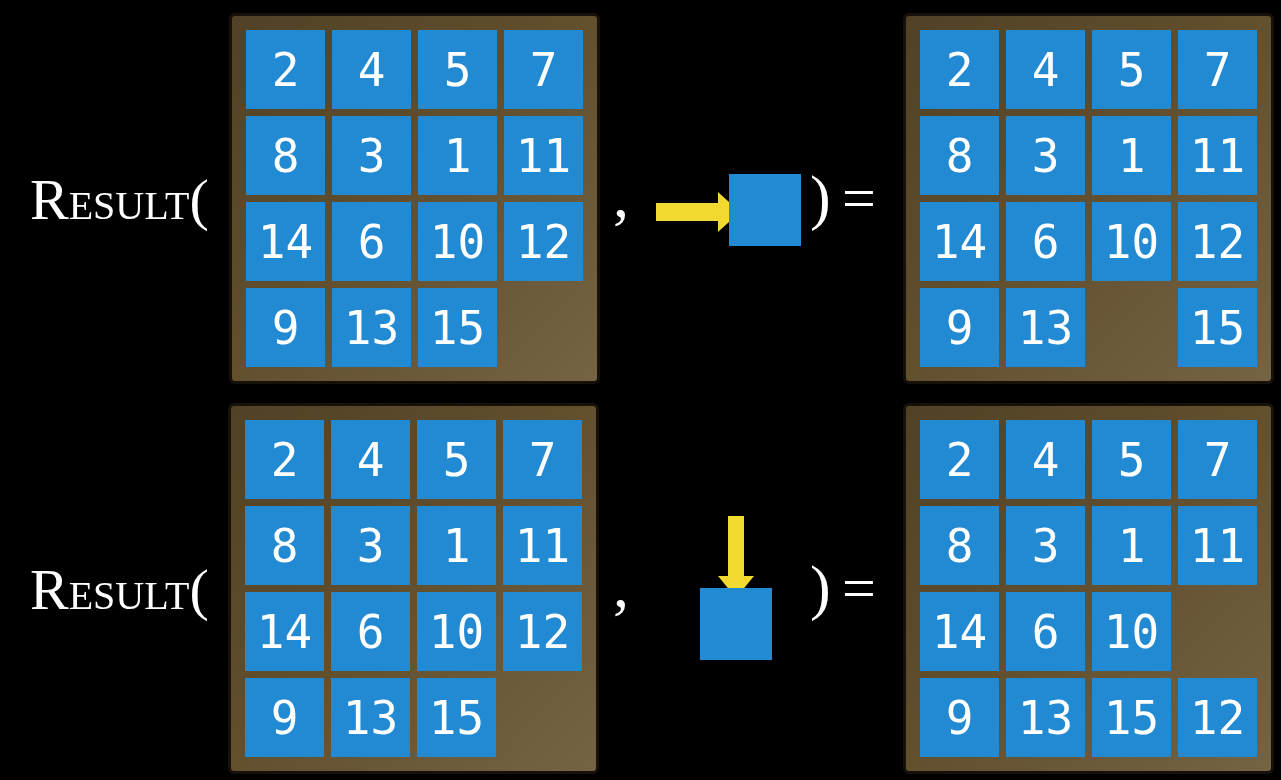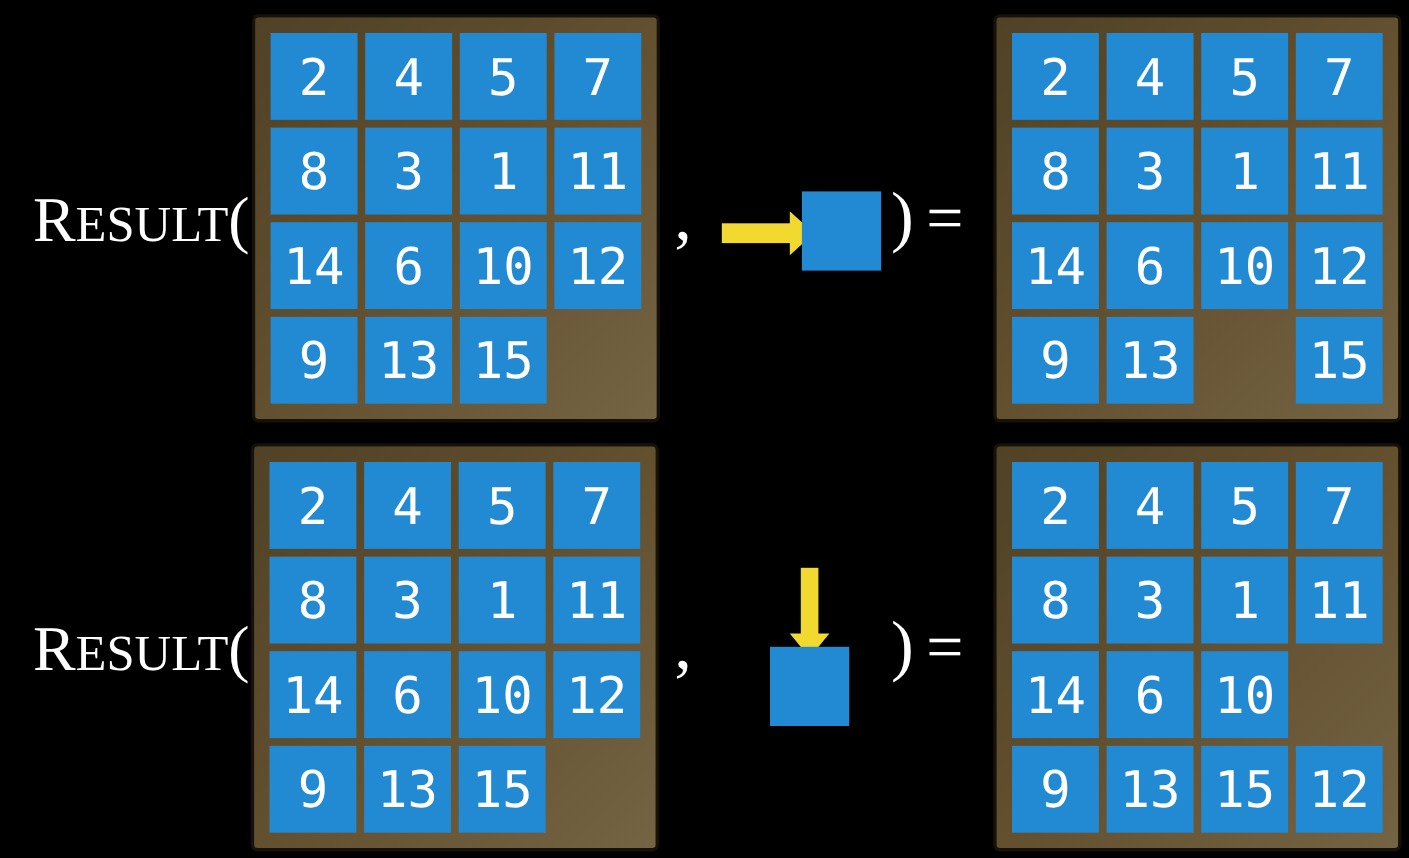--- a/index.html
+++ b/index.html
@@ -21,21 +21,21 @@
     background:var(--tile-blue,#2289d3);color:var(--text,#fff);
     display:flex;align-items:center;justify-content:center;
     font-family:"DejaVu Sans Mono",monospace;font-size:46px;line-height:1;
   }
   .tile.empty{background:transparent;}
   
   .func-label{
     position:absolute;left:30px;color:var(--text,#fff);line-height:1;white-space:nowrap;
   }
   .func-label .cap{font-size:58px;}
-  .func-label .sc{font-size:46px;}
+  .func-label .sc{font-size:40px;}
   .func-label .paren{font-size:58px;}
   
   .glyph{position:absolute;color:var(--text,#fff);line-height:1;}
   .comma{font-size:64px;}
   .close-paren{font-size:62px;}
   .equals{font-size:60px;}
   
   .move-square{position:absolute;width:72px;height:72px;background:var(--tile-blue,#2289d3);}
   .arrow{position:absolute;}
   

